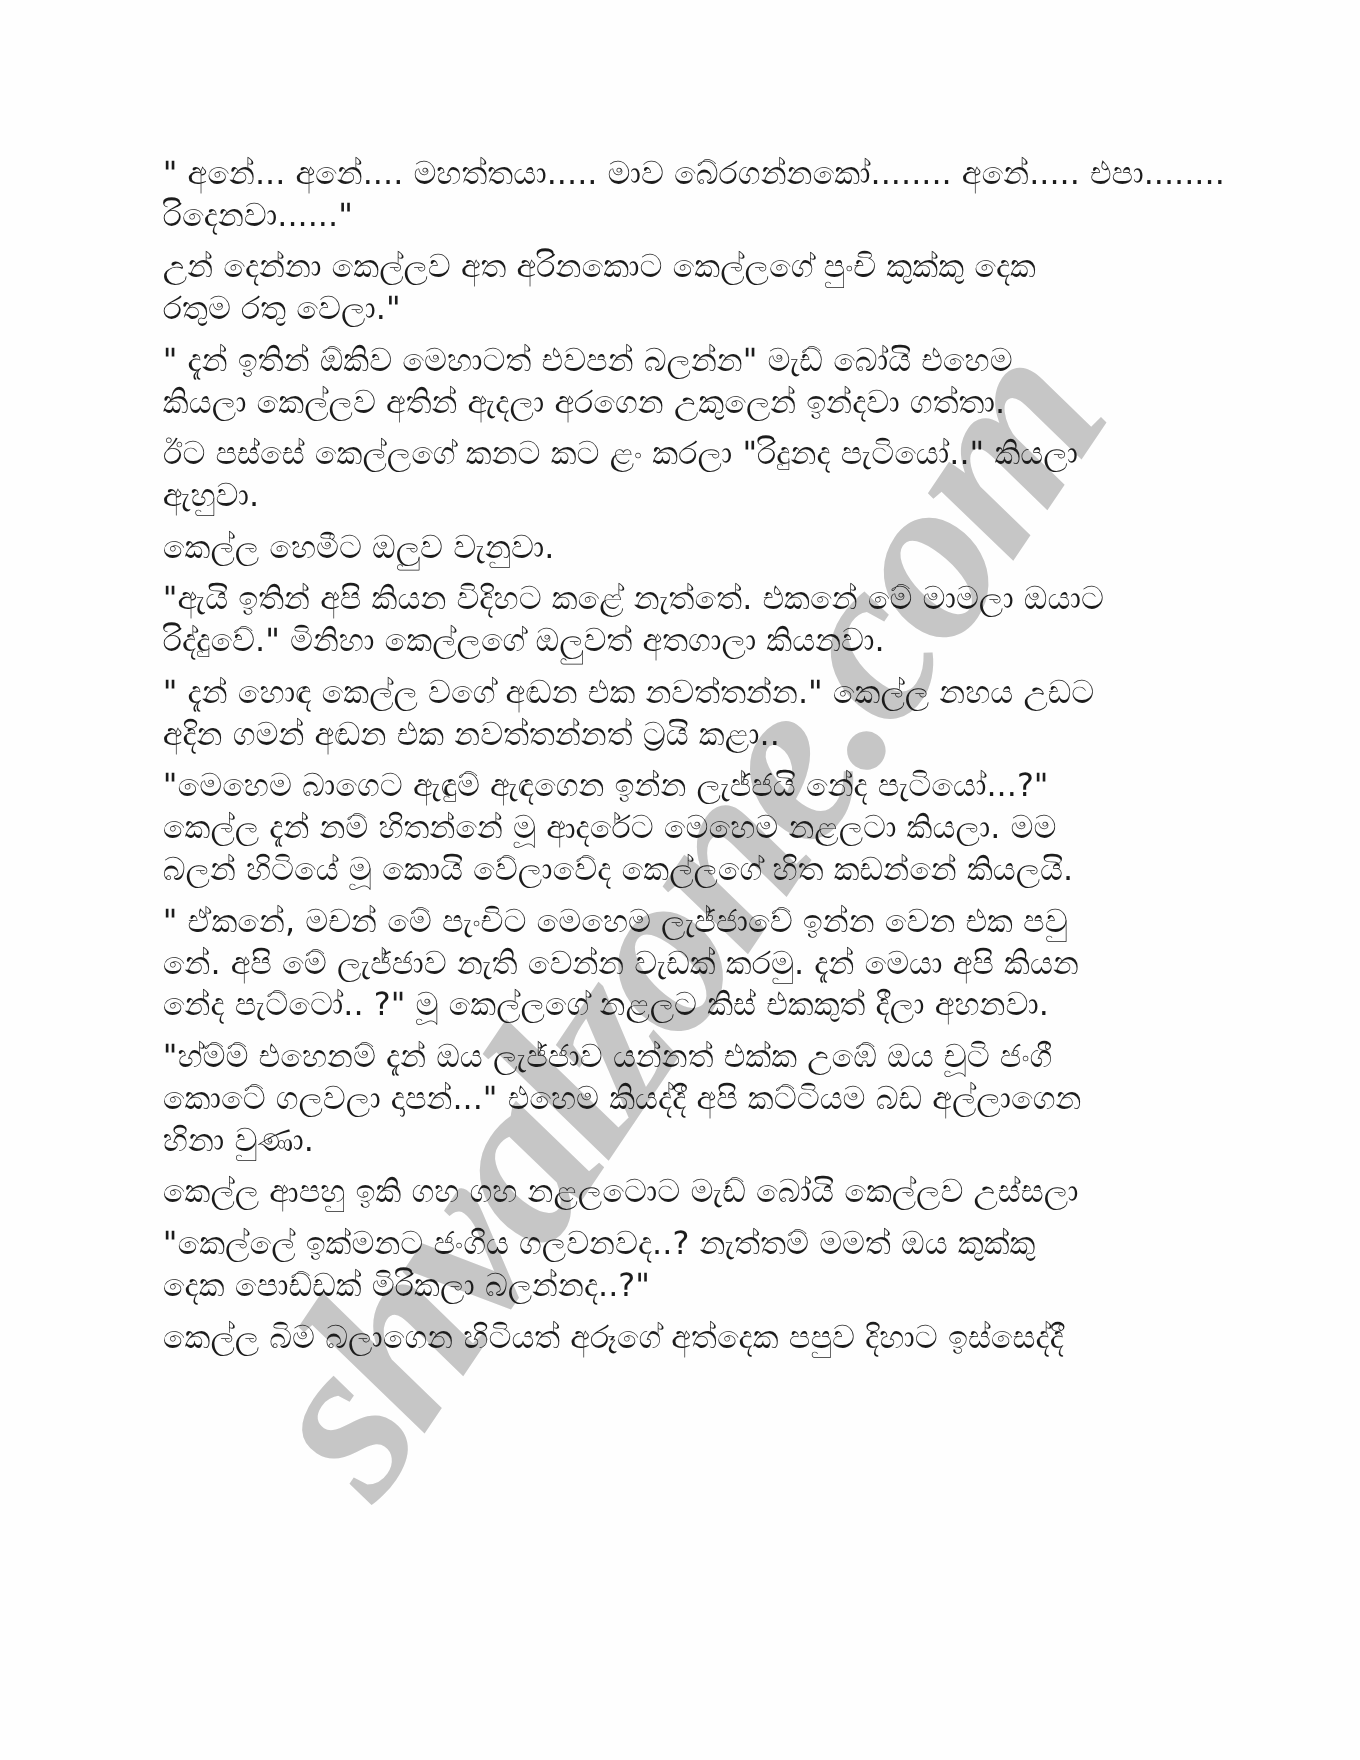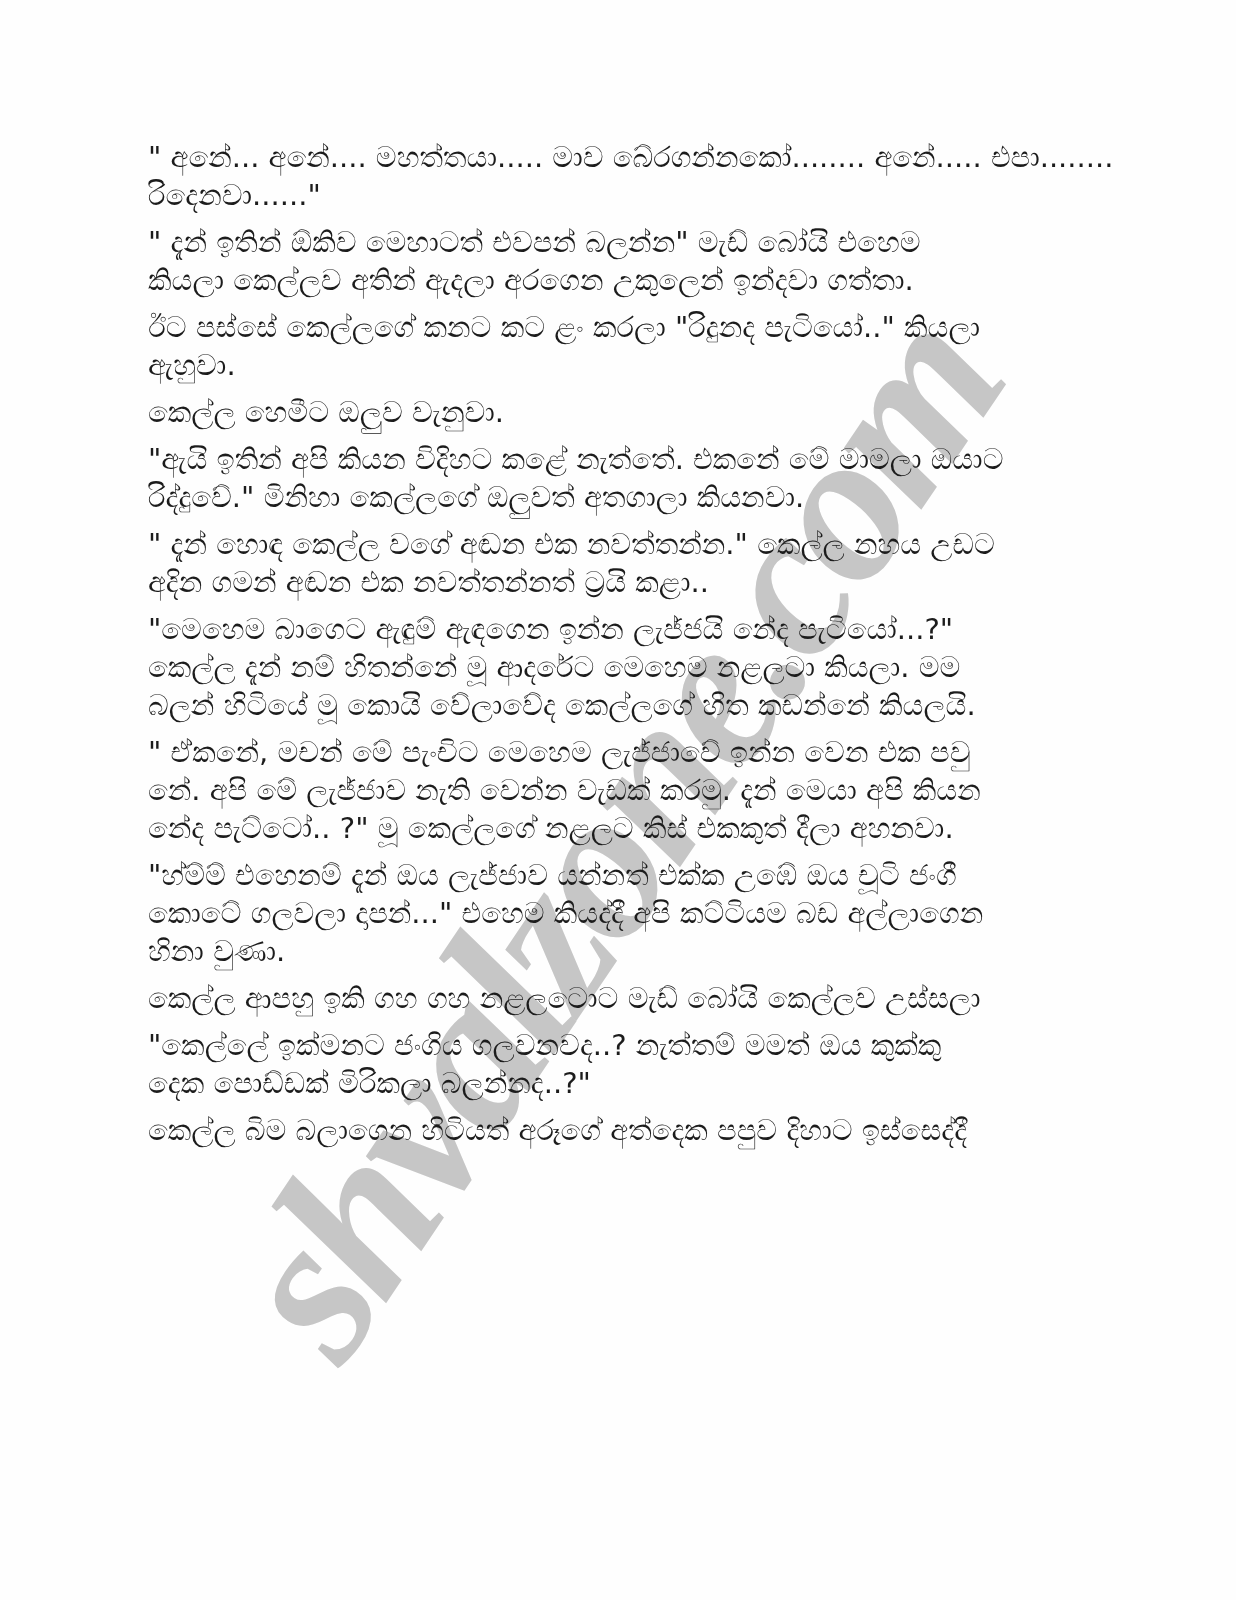--- a/index.html
+++ b/index.html
@@ -62,20 +62,24 @@
 
   <div class="watermark">shvalzone.com</div>
 
   <div class="content">
 
     <p class="para">
       <span class="line">" අනේ... අනේ.... මහත්තයා..... මාව බේරගන්නකෝ........ අනේ..... එපා........</span>
       <span class="line">රිදෙනවා......"</span>
     </p>
 
+    <p class="para">
+      <span class="line">උන් දෙන්නා කෙල්ලව අත අරිනකොට කෙල්ලගේ පුංචි කුක්කු දෙක</span>
+      <span class="line">රතුම රතු වෙලා."</span>
+    </p>
 
     <p class="para">
       <span class="line">" දැන් ඉතින් ඕකිව මෙහාටත් එවපන් බලන්න" මැඩ් බෝයි එහෙම</span>
       <span class="line">කියලා කෙල්ලව අතින් ඇදලා අරගෙන උකුලෙන් ඉන්දවා ගත්තා.</span>
     </p>
 
     <p class="para">
       <span class="line">ඊට පස්සේ කෙල්ලගේ කනට කට ළං කරලා "රිදුනද පැටියෝ.." කියලා</span>
       <span class="line">ඇහුවා.</span>
     </p>

